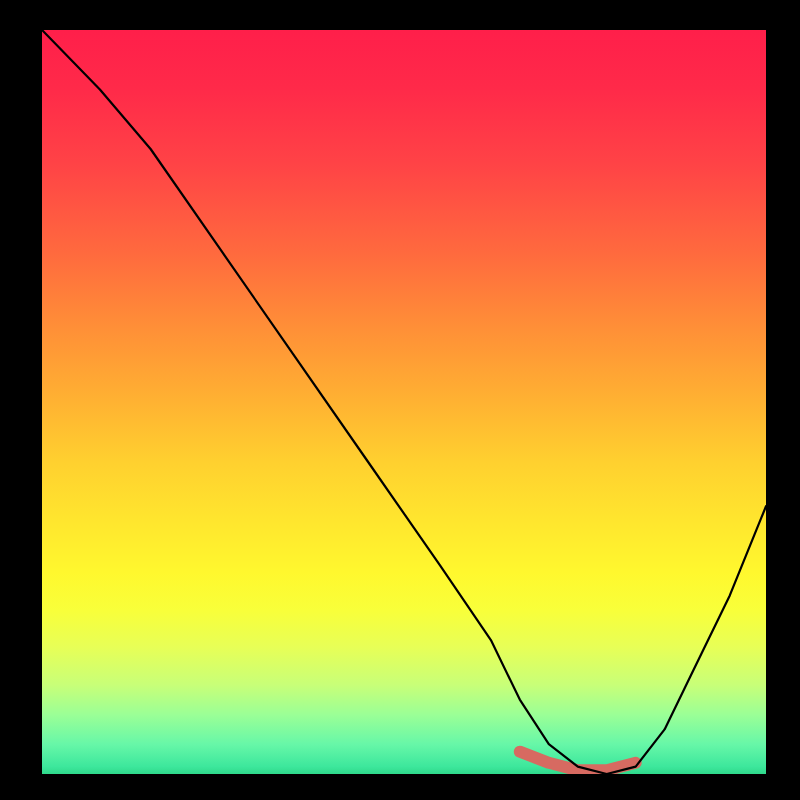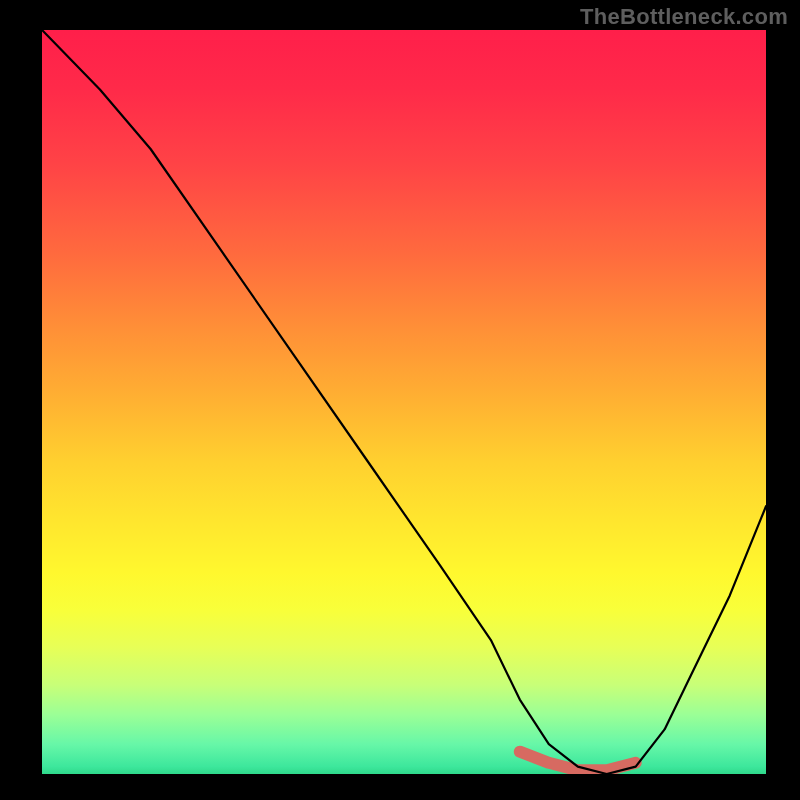--- a/index.html
+++ b/index.html
@@ -76,21 +76,20 @@
     stroke: #d76a61;
     stroke-width: 12;
     stroke-linecap: round;
     stroke-linejoin: round;
   }
 </style>
 </head>
 <body>
 
 <div class="frame">
-  <div class="watermark">TheBottleneck.com</div>
 
   <div class="plot">
     <div class="gradient"></div>
     <svg class="curves" viewBox="0 0 724 744" preserveAspectRatio="none">
       <path class="highlight" d="M477.8 721.7 L506.8 732.8 L535.8 740.3 L564.7 740.3 L593.7 732.8"></path>
       <path class="curve-main" d="M0.0 0.0 L21.7 22.3 L57.9 59.5 L108.6 119.0 L181.0 223.2 L253.4 327.4 L325.8 431.5 L398.2 535.7 L448.9 610.1 L477.8 669.6 L506.8 714.2 L535.8 736.6 L564.7 744.0 L593.7 736.6 L622.6 699.4 L651.6 639.8 L687.8 565.4 L724.0 476.2"></path>
     </svg>
   </div>
 </div>
 

